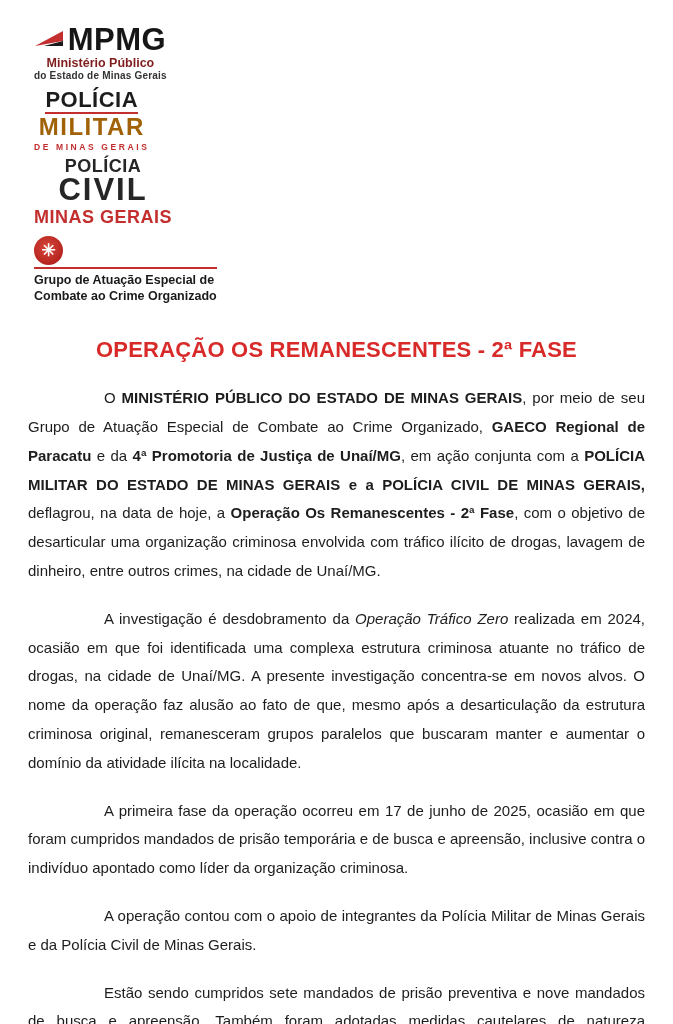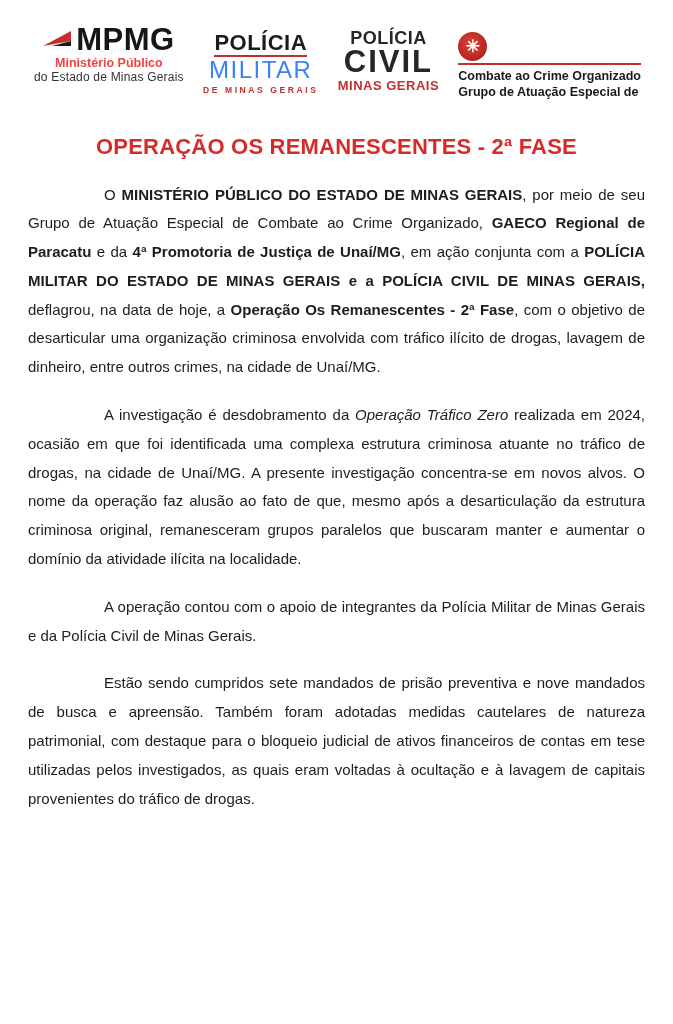--- a/index.html
+++ b/index.html
@@ -15,42 +15,43 @@
     --title-red:#d92a2a;
     width:673px; height:1024px;
     background:#ffffff;
     padding:22px 28px 0 28px;
   }
 
   
   .logos {
     display:flex; justify-content:space-between; align-items:flex-start;
     padding:2px 4px 0 6px;
+    flex-direction:column;
   }
   .logo { display:flex; flex-direction:column; }
 
   
   .mpmg { align-items:center; }
   .mpmg-top { display:flex; align-items:center; gap:3px; }
   .mpmg-acronym { font-size:31px; font-weight:bold; letter-spacing:0.5px; color:#161616; line-height:1; }
-  .mpmg-sub1 { font-size:12.5px; font-weight:bold; color:#ef4444; margin-top:1px; }
-  .mpmg-sub2 { font-size:12px; font-weight:normal; color:#333; letter-spacing:0.2px; }
+  .mpmg-sub1 { font-size:12.5px; font-weight:bold; color:#7f1d1d; margin-top:1px; }
+  .mpmg-sub2 { font-size:10px; font-weight:bold; color:#333; letter-spacing:0.2px; }
 
   
   .pm { align-items:center; padding-top:7px; }
   .pm-l1 { font-size:22px; font-weight:800; letter-spacing:0.5px; color:#1c1c1c; line-height:1.05;
            border-bottom:2px solid var(--logo-red); padding-bottom:1px; }
-  .pm-l2 { font-size:24px; font-weight:400; letter-spacing:1.5px; color:#3b82f6; line-height:1.05; }
+  .pm-l2 { font-size:24px; font-weight:700; letter-spacing:1.5px; color:#a16207; line-height:1.05; }
   .pm-l3 { font-size:8.5px; font-weight:700; color:var(--logo-red); letter-spacing:2.6px; margin-top:3px; }
 
   
   .pc { align-items:center; padding-top:5px; }
   .pc-l1 { font-size:18px; font-weight:800; letter-spacing:0.5px; color:#262626; line-height:1; }
   .pc-l2 { font-size:31px; font-weight:800; letter-spacing:2px; color:#262626; line-height:0.95; }
-  .pc-l3 { font-size:13px; font-weight:800; color:var(--logo-red); letter-spacing:0.5px; margin-top:2px; }
+  .pc-l3 { font-size:18px; font-weight:800; color:var(--logo-red); letter-spacing:0.5px; margin-top:2px; }
 
   
   .gaeco { padding-top:8px; }
   .gaeco-top { display:flex; align-items:center; gap:3px; }
   .gaeco-emblem {
     width:29px; height:29px; border-radius:50%;
     background:radial-gradient(circle at 45% 40%, #d8463c 0%, #b5251f 70%);
     display:flex; align-items:center; justify-content:center;
     color:#ffffff; font-size:17px; font-weight:bold; line-height:1;
     flex:0 0 auto;
@@ -113,28 +114,29 @@
       <span class="pc-l1">POLÍCIA</span>
       <span class="pc-l2">CIVIL</span>
       <span class="pc-l3">MINAS GERAIS</span>
     </div>
 
     <div class="logo gaeco">
       <div class="gaeco-top">
         <span class="gaeco-emblem">✳</span>
       </div>
       <div class="gaeco-rule"></div>
+      <span class="gaeco-sub">Grupo de Atuação Especial de</span>
       <span class="gaeco-sub">Combate ao Crime Organizado</span>
-      <span class="gaeco-sub">Grupo de Atuação Especial de</span>
     </div>
 
   </div>
 
   <div class="title">OPERAÇÃO OS REMANESCENTES - 2ª FASE</div>
 
   <div class="doc-body">
       <p><span>O </span><span style="font-weight: bold;">MINISTÉRIO PÚBLICO DO ESTADO DE MINAS GERAIS</span><span>, por meio de seu Grupo de Atuação Especial de Combate ao Crime Organizado, </span><span style="font-weight: bold;">GAECO Regional de Paracatu</span><span> e da </span><span style="font-weight: bold;">4ª Promotoria de Justiça de Unaí/MG</span><span>, em ação conjunta com a </span><span style="font-weight: bold;">POLÍCIA MILITAR DO ESTADO DE MINAS GERAIS e a POLÍCIA CIVIL DE MINAS GERAIS,</span><span> deflagrou, na data de hoje, a </span><span style="font-weight: bold;">Operação Os Remanescentes - 2ª Fase</span><span>, com o objetivo de desarticular uma organização criminosa envolvida com tráfico ilícito de drogas, lavagem de dinheiro, entre outros crimes, na cidade de Unaí/MG.</span></p>
       <p><span>A investigação é desdobramento da </span><span style="font-style: italic;">Operação Tráfico Zero</span><span> realizada em 2024, ocasião em que foi identificada uma complexa estrutura criminosa atuante no tráfico de drogas, na cidade de Unaí/MG. A presente investigação concentra-se em novos alvos. O nome da operação faz alusão ao fato de que, mesmo após a desarticulação da estrutura criminosa original, remanesceram grupos paralelos que buscaram manter e aumentar o domínio da atividade ilícita na localidade.</span></p>
+      <p><span>A primeira fase da operação ocorreu em 17 de junho de 2025, ocasião em que foram cumpridos mandados de prisão temporária e de busca e apreensão, inclusive contra o indivíduo apontado como líder da organização criminosa.</span></p>
       <p><span>A operação contou com o apoio de integrantes da Polícia Militar de Minas Gerais e da Polícia Civil de Minas Gerais.</span></p>
       <p><span>Estão sendo cumpridos sete mandados de prisão preventiva e nove mandados de busca e apreensão. Também foram adotadas medidas cautelares de natureza patrimonial, com destaque para o bloqueio judicial de ativos financeiros de contas em tese utilizadas pelos investigados, as quais eram voltadas à ocultação e à lavagem de capitais provenientes do tráfico de drogas.</span></p>
     </div>
 
 </div>
 
 </body></html>

